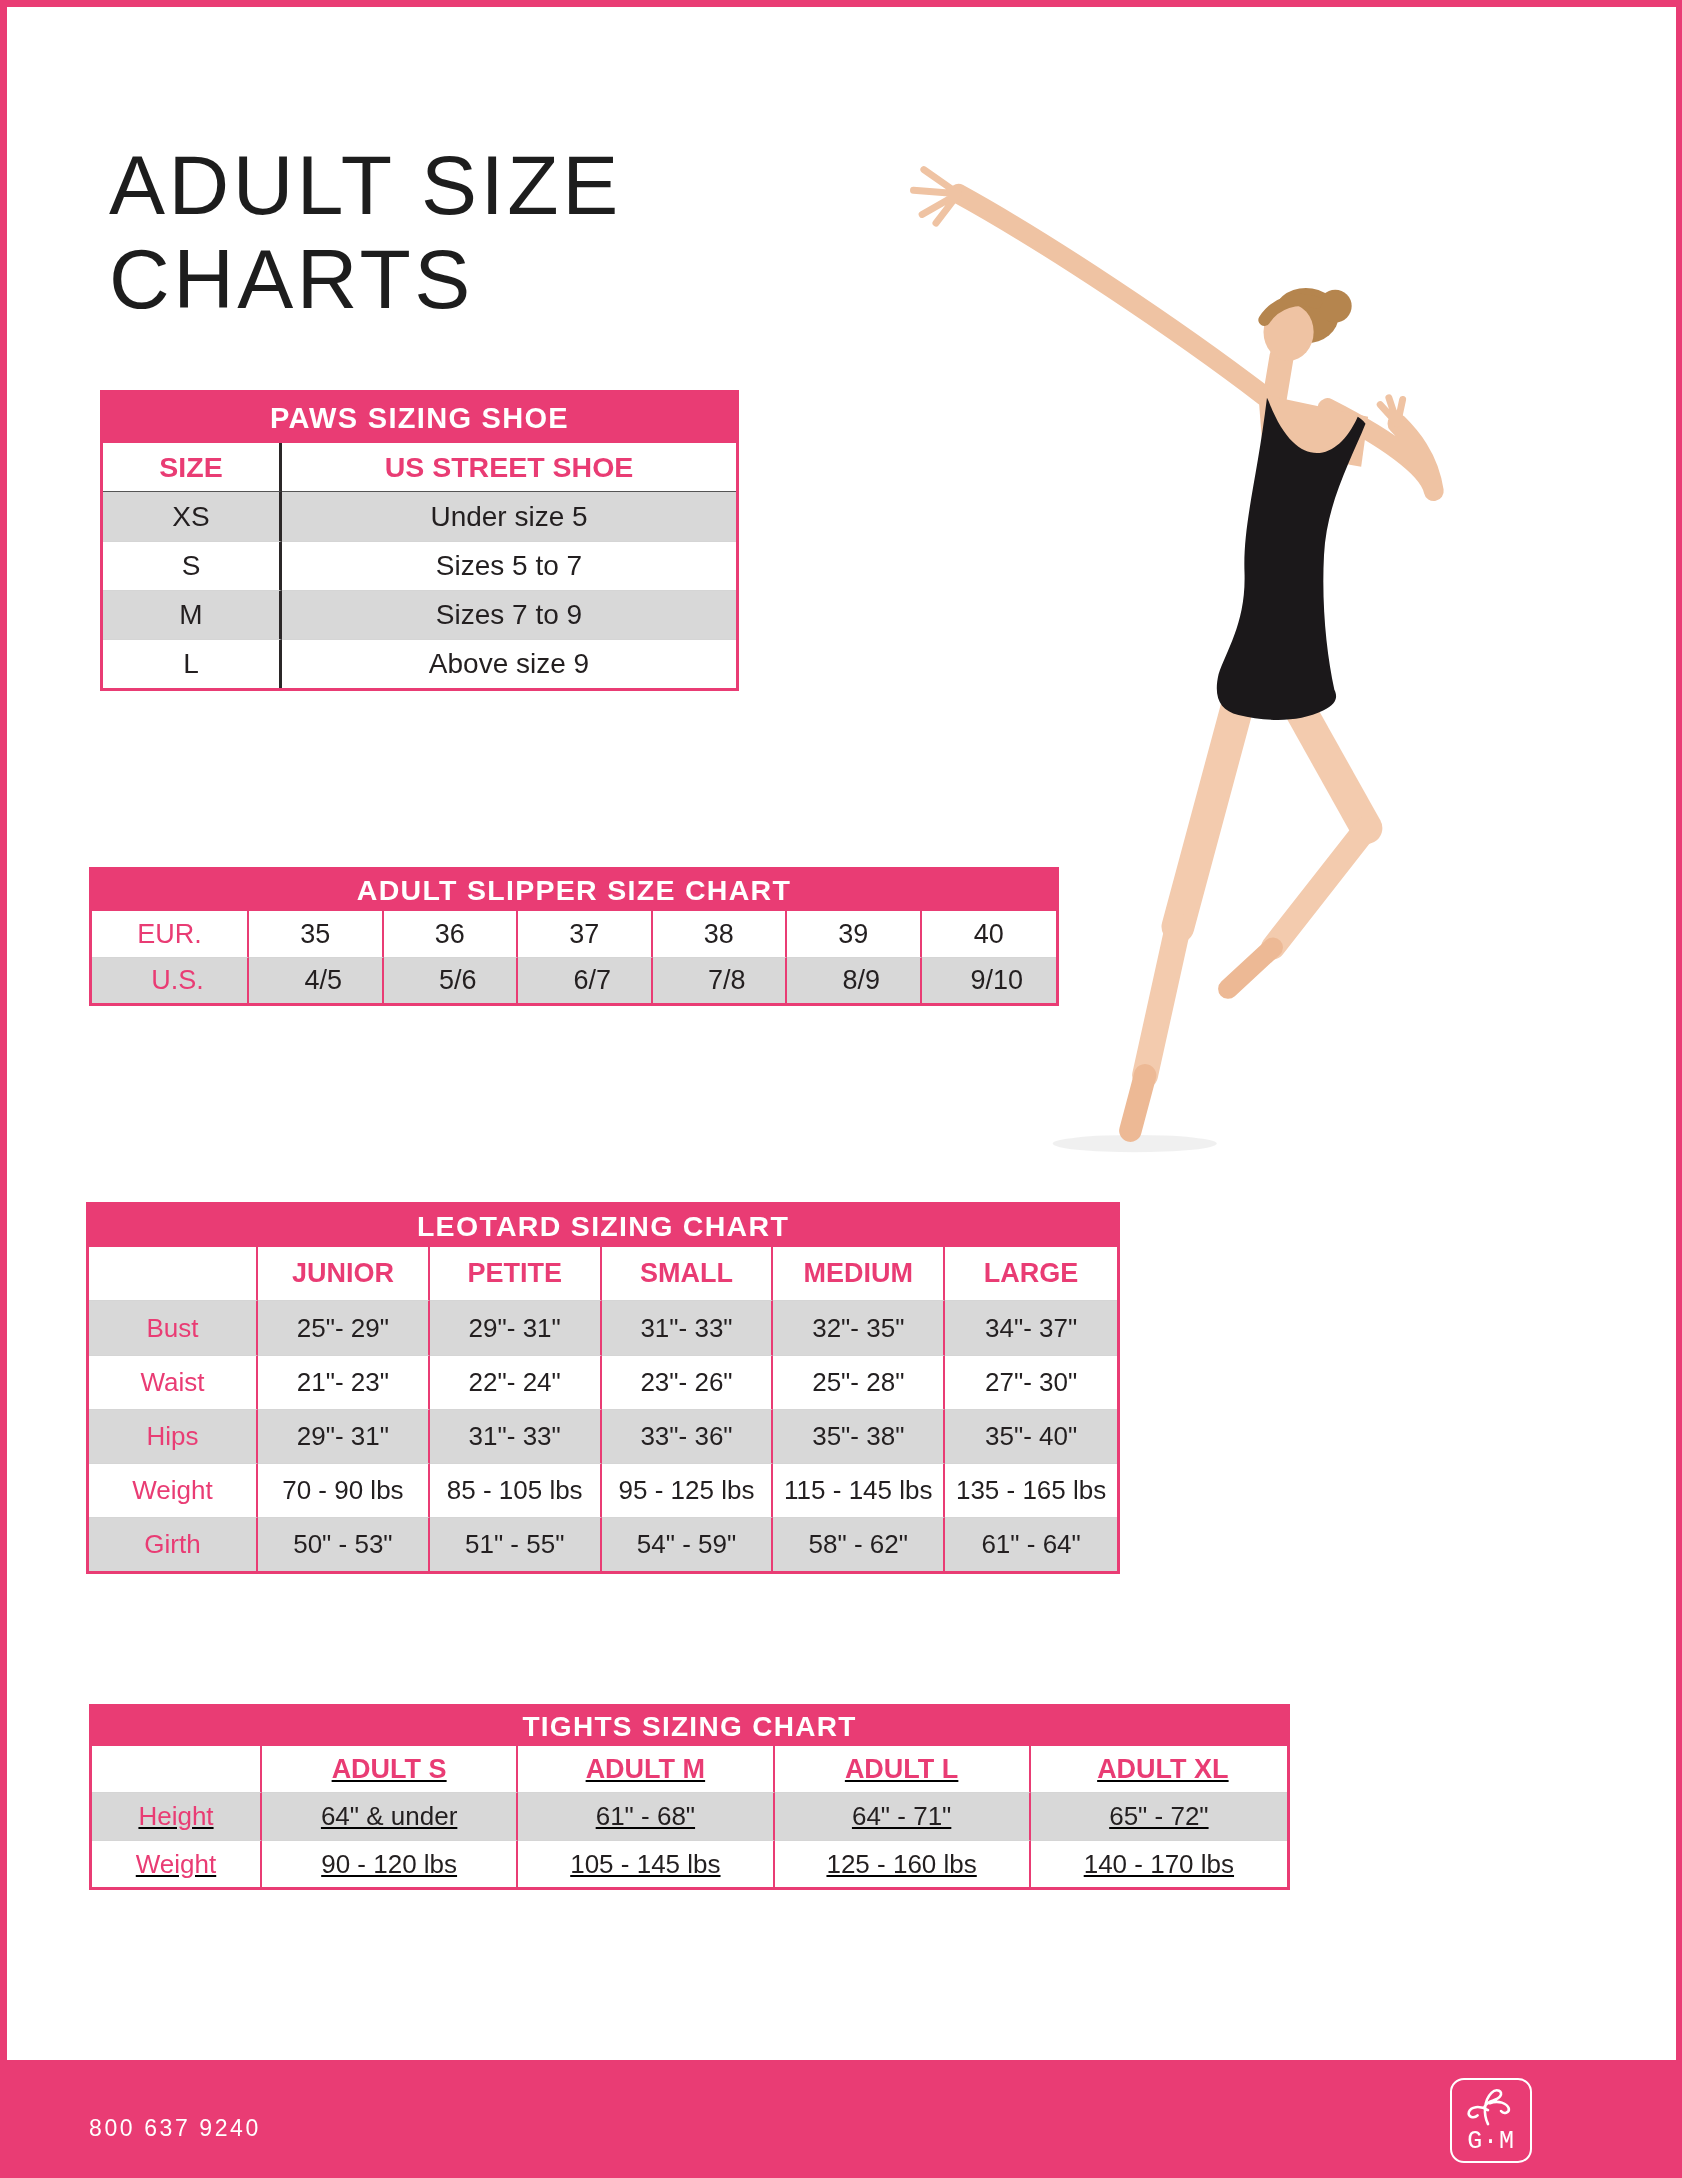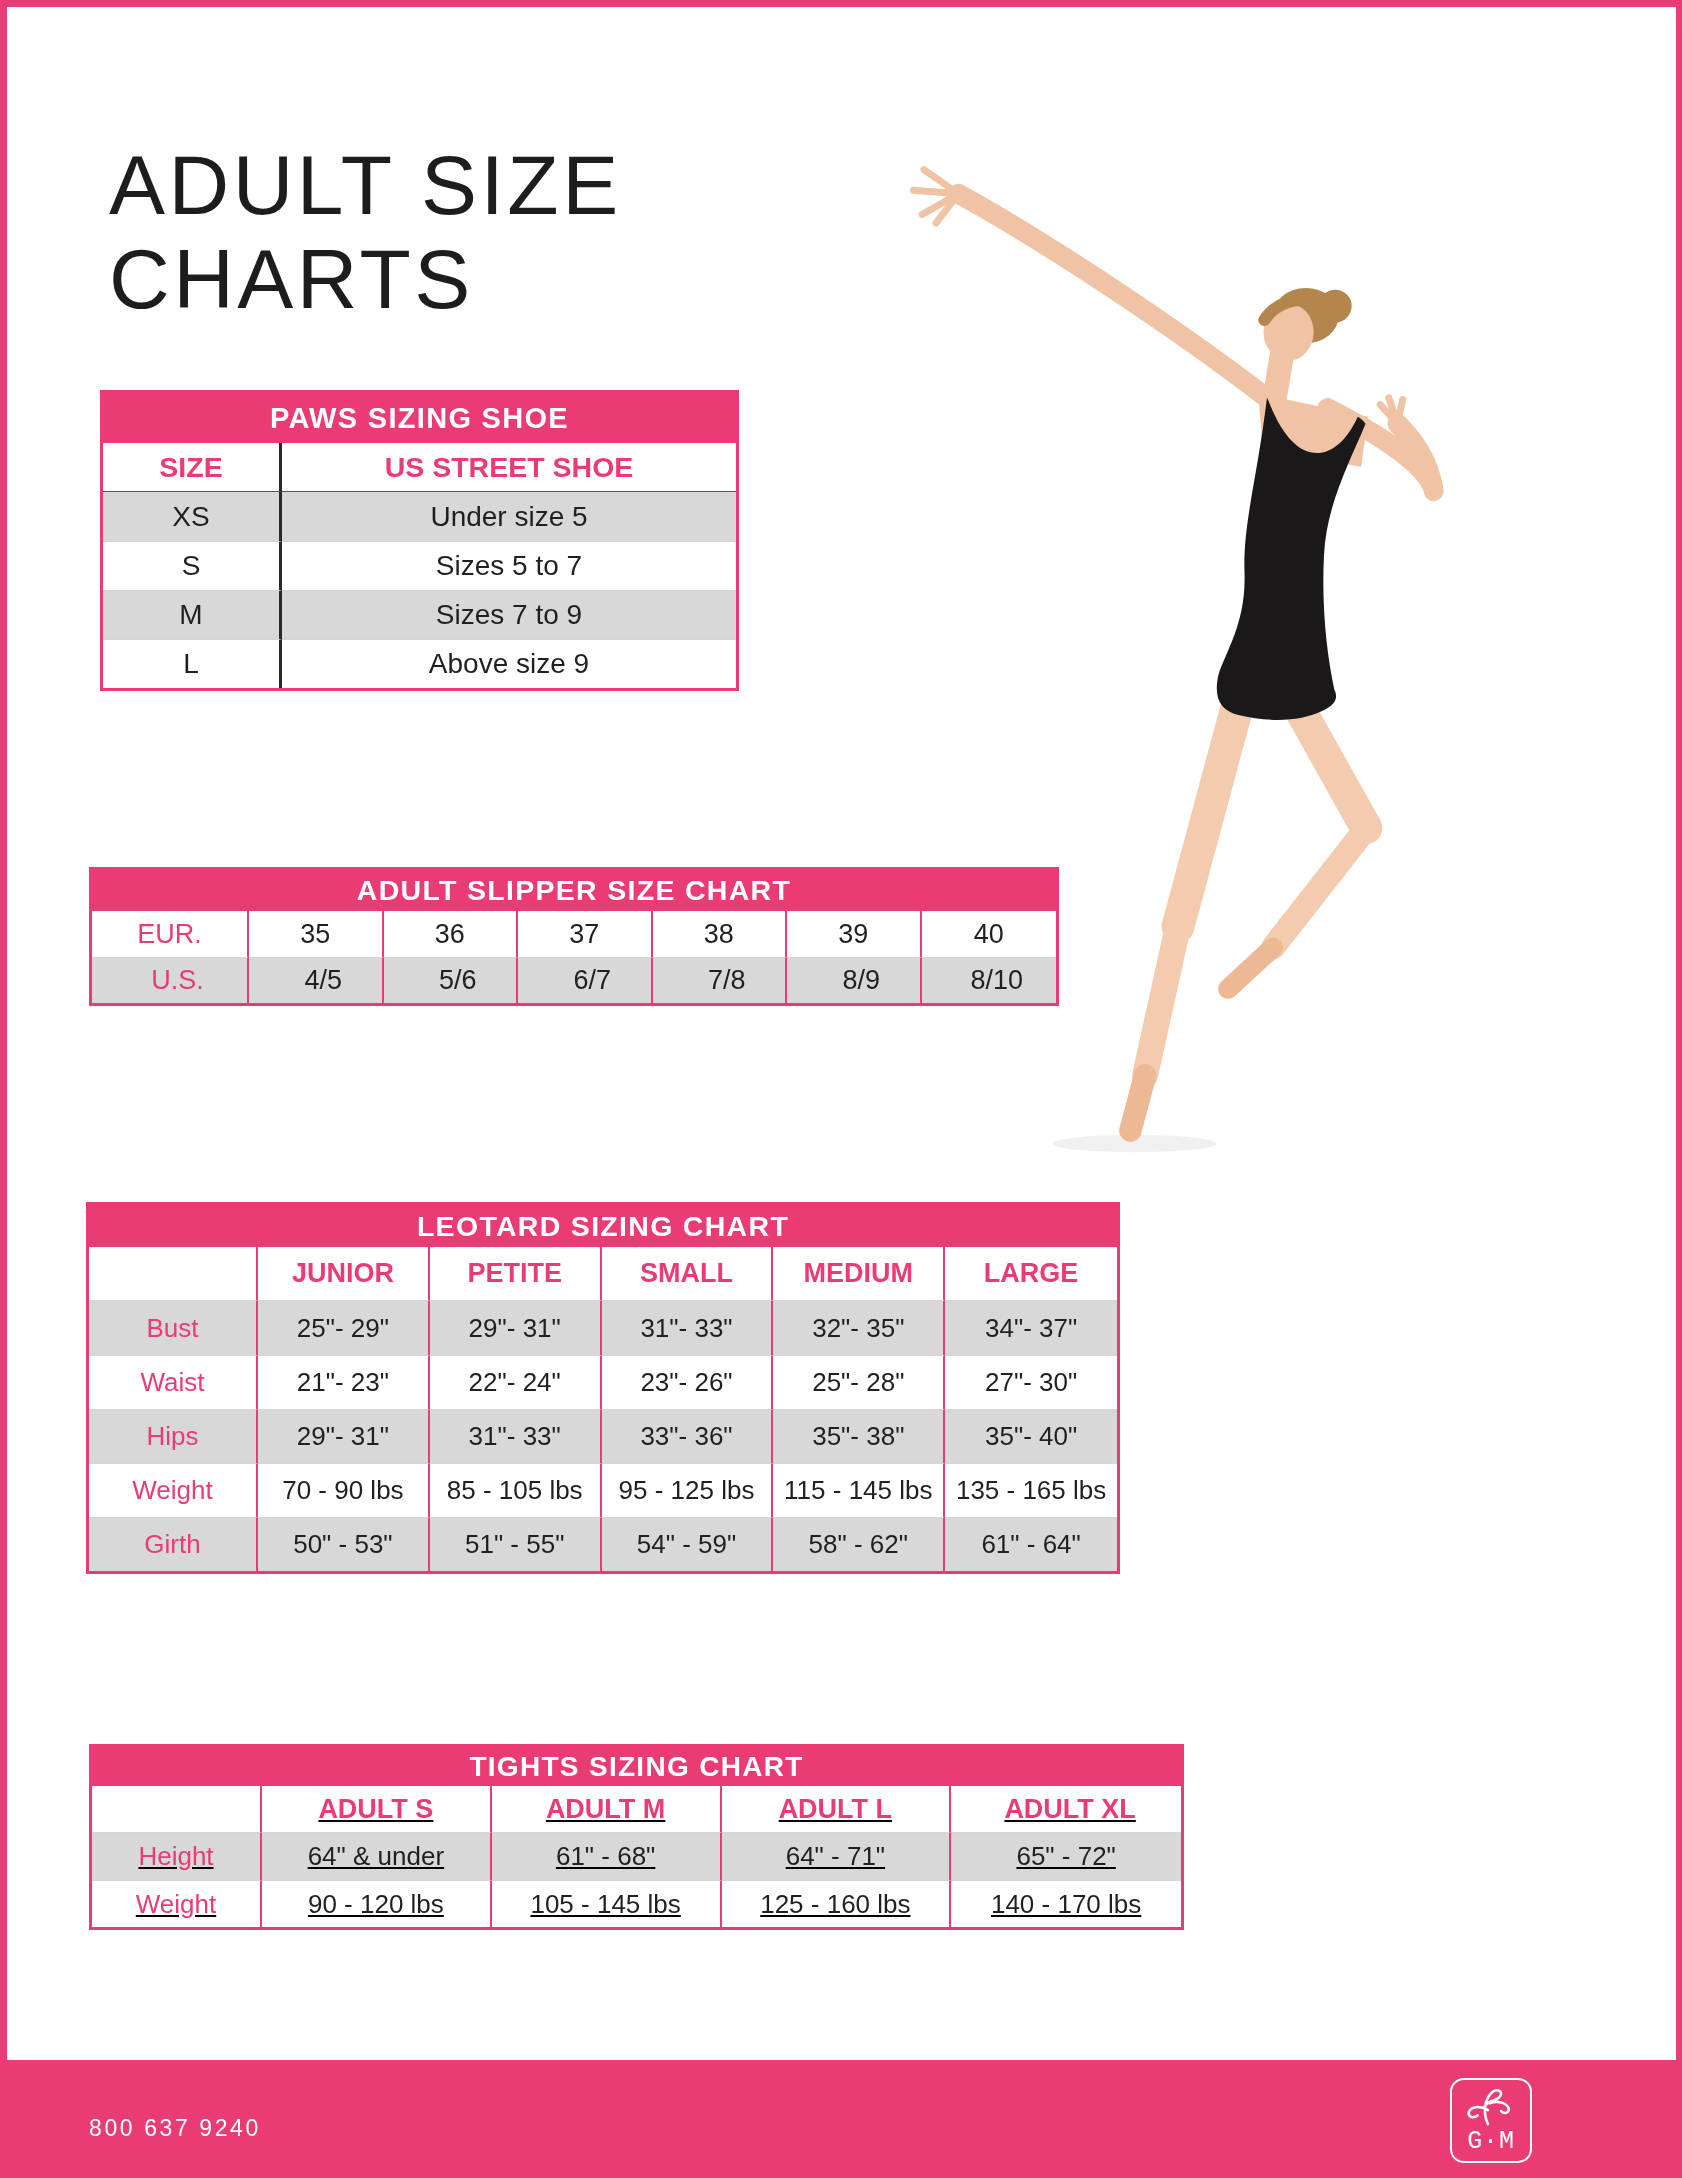--- a/index.html
+++ b/index.html
@@ -80,21 +80,21 @@
   
   .leotard{left:86px;top:1202px;width:1034px;}
   .leotard .title{height:42px;font-size:28.5px;}
   .leotard .grid{grid-template-columns:169px repeat(5,1fr);grid-auto-rows:54px;}
   .leotard .hcell{font-size:27px;border-right:2.6px solid var(--pink);border-bottom:0.9px solid #d5d5d5;}
   .leotard .hcell.last{border-right:none;}
   .leotard .c{font-size:26px;border-right:2.6px solid var(--pink);}
   .leotard .c.last{border-right:none;}
 
   
-  .tights{left:89px;top:1704px;width:1095px;margin-top:40px;}
+  .tights{left:89px;top:1704px;width:1201px;}
   .tights .title{height:39px;font-size:28px;}
   .tights .grid{grid-template-columns:170px repeat(4,1fr);grid-auto-rows:47px;text-decoration:underline;}
   .tights .hcell{font-size:27px;border-right:2.6px solid var(--pink);border-bottom:0.9px solid #d5d5d5;}
   .tights .hcell.last{border-right:none;padding-left:8px;}
   .tights .c{font-size:26px;border-right:2.6px solid var(--pink);}
   .tights .c.last{border-right:none;}
 
   
   .footer{
     position:absolute;left:0;right:0;top:2060px;bottom:0;
@@ -191,21 +191,21 @@
         <div class="c row-even">37</div>
         <div class="c row-even">38</div>
         <div class="c row-even">39</div>
         <div class="c row-even last">40</div>
         <div class="c row-odd rowlabel first notfirstrow">U.S.</div>
         <div class="c row-odd notfirstrow">4/5</div>
         <div class="c row-odd notfirstrow">5/6</div>
         <div class="c row-odd notfirstrow">6/7</div>
         <div class="c row-odd notfirstrow">7/8</div>
         <div class="c row-odd notfirstrow">8/9</div>
-        <div class="c row-odd last notfirstrow">8/10</div>
+        <div class="c row-odd last notfirstrow">9/10</div>
       </div>
   </div>
 
   <div class="tbl leotard">
     <div class="title">LEOTARD SIZING CHART</div>
     <div class="grid">
         <div class="hcell first"></div>
         <div class="hcell">JUNIOR</div>
         <div class="hcell">PETITE</div>
         <div class="hcell">SMALL</div>

